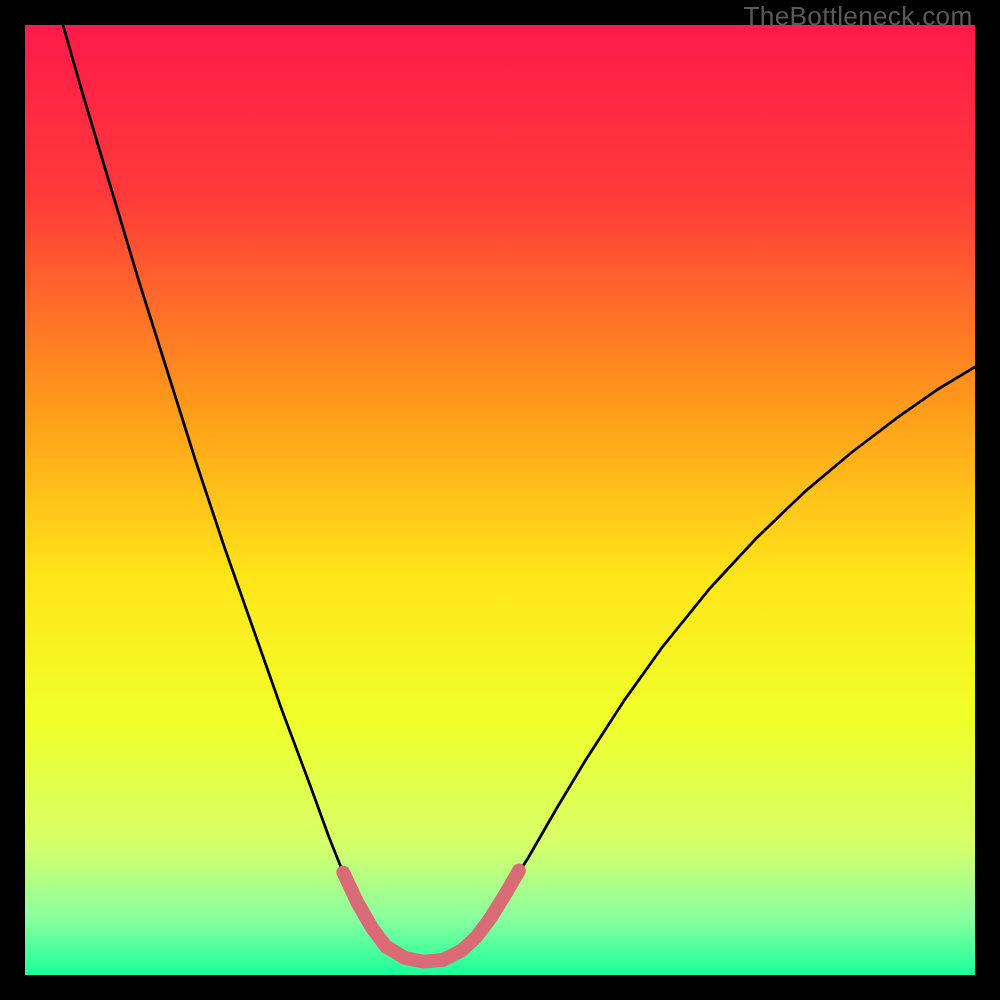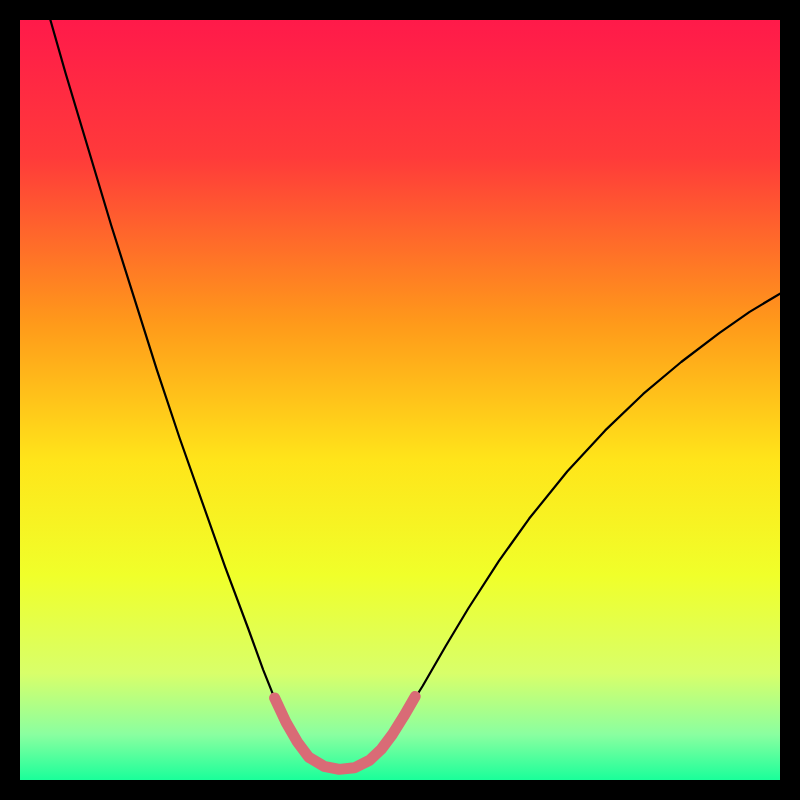--- a/index.html
+++ b/index.html
@@ -34,20 +34,21 @@
     font-size: 21px;
     font-weight: 500;
     letter-spacing: 0.2px;
   }
   svg { display: block; }
 </style>
 </head>
 <body>
 
 <div class="outer">
+  <div class="watermark">TheBottleneck.com</div>
   <div class="plot">
     <svg id="chart-svg" width="760" height="760" viewBox="0 0 760 760">
         <defs>
           <linearGradient id="bg-grad" x1="0" y1="0" x2="0" y2="1">
             <stop offset="0%" stop-color="#ff1a4a"></stop>
             <stop offset="18%" stop-color="#ff3a3a"></stop>
             <stop offset="40%" stop-color="#ff9a1a"></stop>
             <stop offset="58%" stop-color="#ffe51a"></stop>
             <stop offset="73%" stop-color="#f0ff2a"></stop>
             <stop offset="86%" stop-color="#d8ff6a"></stop>

